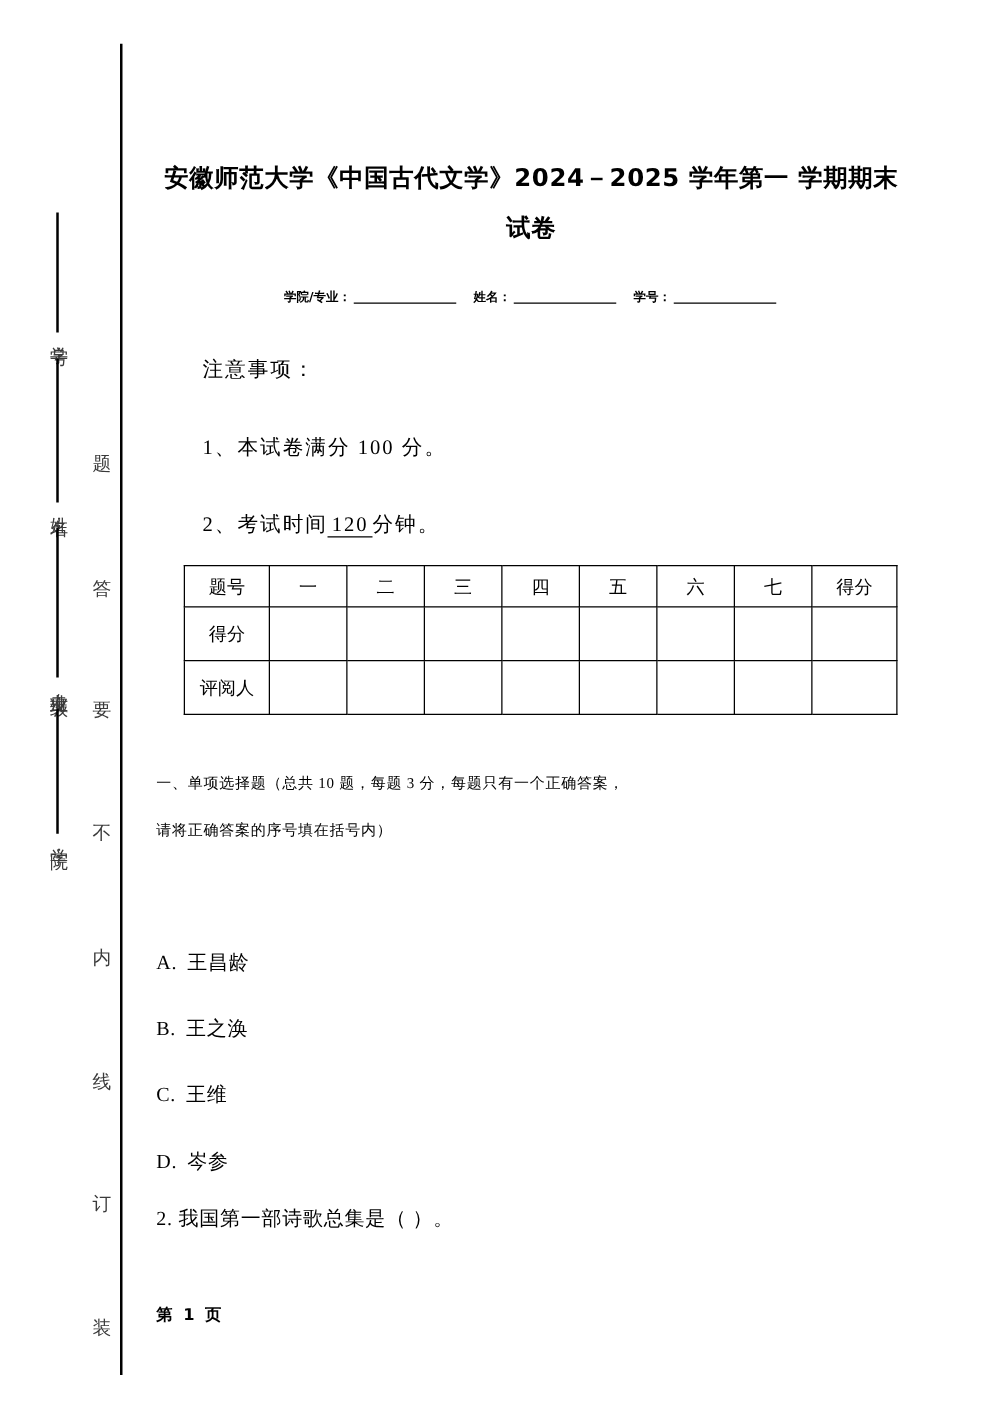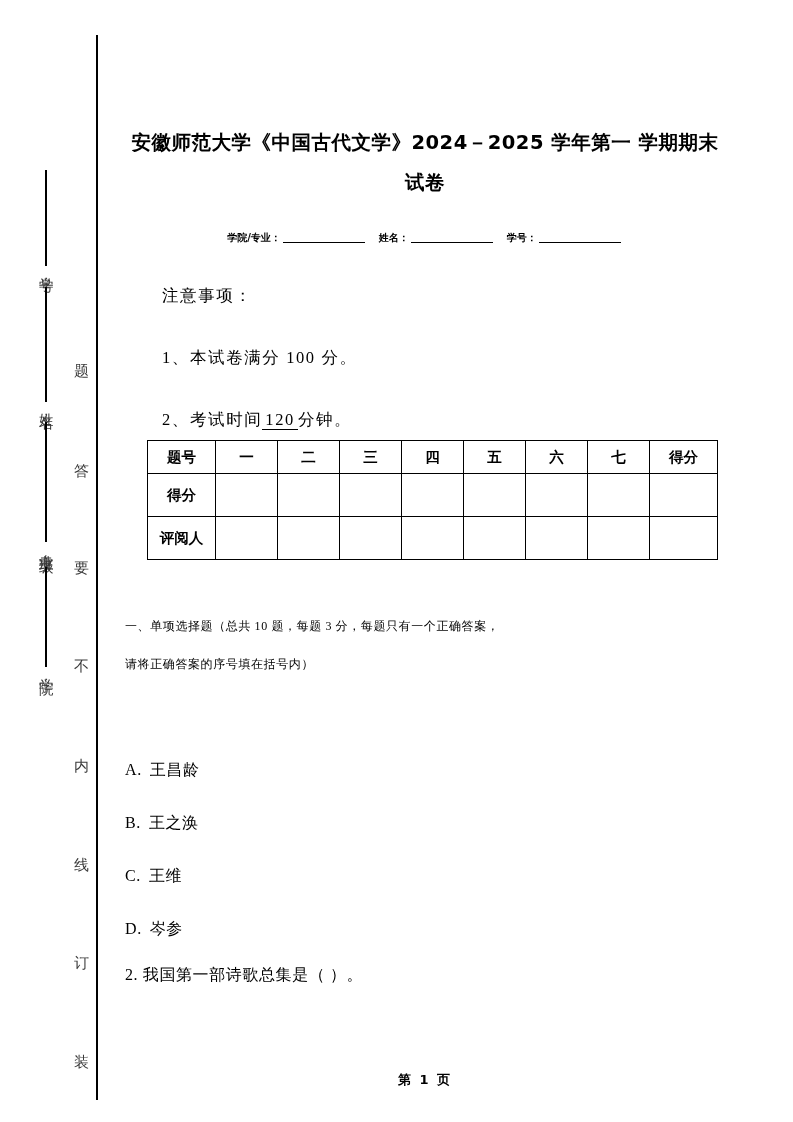--- a/index.html
+++ b/index.html
@@ -154,24 +154,24 @@
 
   .ul-val {
     border-bottom: 1.4px solid #000;
     padding: 0 3px;
   }
 
   
   #score-table {
     position: absolute;
     left: 22px;
-    top: 440px;
+    top: 452px;
     border-collapse: collapse;
     font-family: "DejaVu Sans", "Liberation Sans", sans-serif;
-    font-weight: bold;
+    font-weight: normal;
     font-size: 14.5px;
   }
   #score-table td, #score-table th {
     border: 1.3px solid #000;
     text-align: center;
     vertical-align: middle;
     padding: 0;
   }
   #score-table .col-head { width: 68px; }
   #score-table .col-num  { width: 62px; }
@@ -217,26 +217,24 @@
   #q2    { top: 965px; }
 
   .opt-key { margin-right: 8px; }
 
   
   #footer {
     position: absolute;
     left: 125px;
     top: 1043px;
     width: 600px;
-    text-align: center;
     font-family: "DejaVu Sans", "Liberation Sans", sans-serif;
     font-weight: bold;
     font-size: 13px;
     letter-spacing: 2px;
-    margin-top: 28px;
   }
 </style>
 </head>
 <body>
 
 <div id="page">
 
   <div id="binding-area">
 
     <div id="binding-rule"></div>

